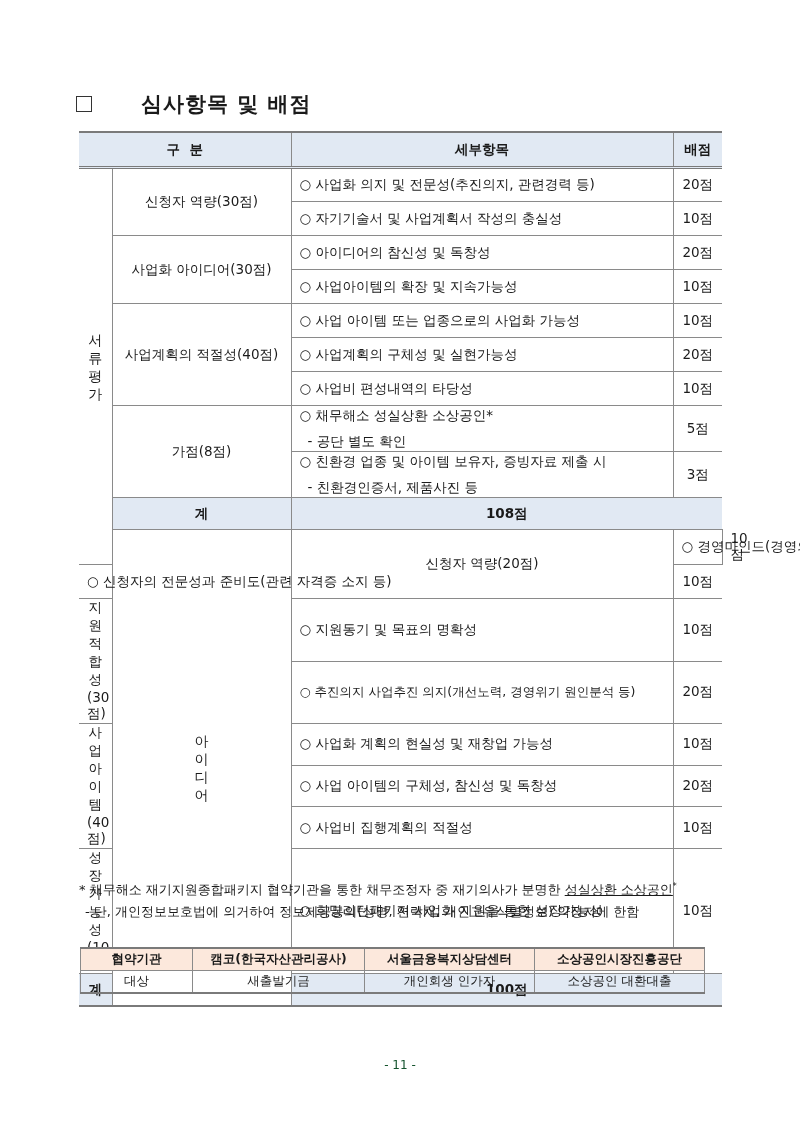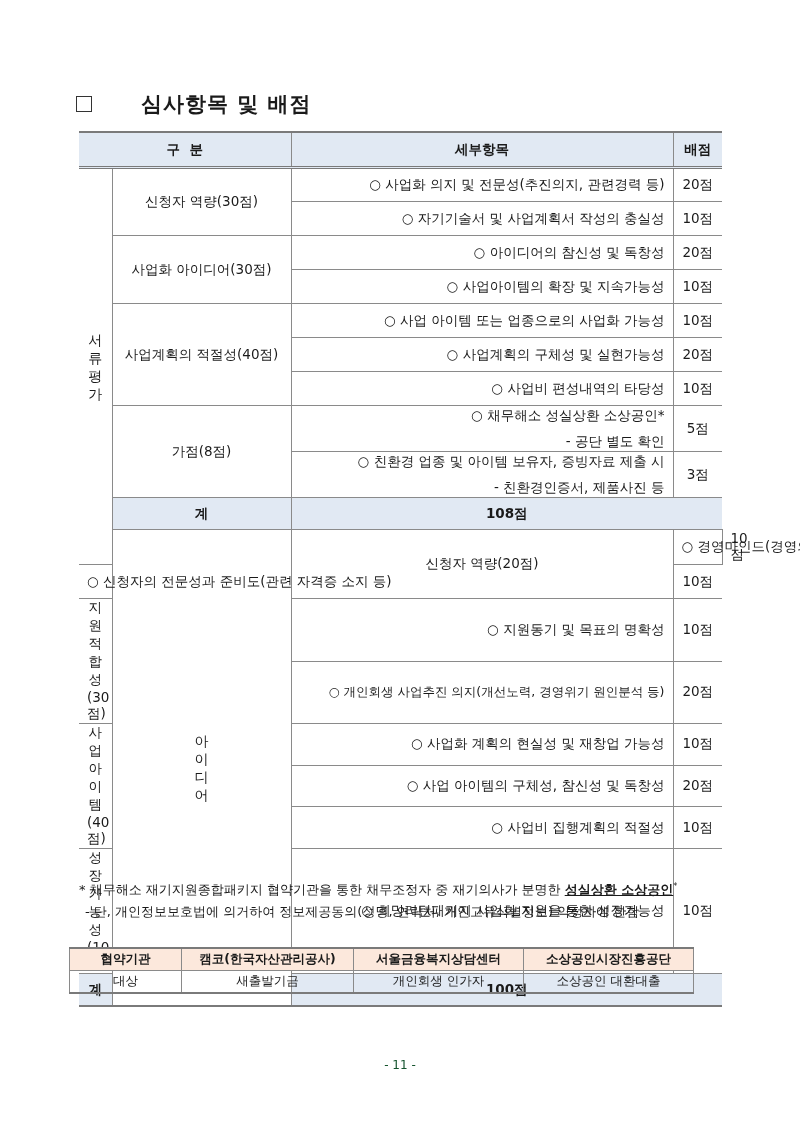--- a/index.html
+++ b/index.html
@@ -26,34 +26,34 @@
     }
     table.main tr.head th {
       background: #e1e9f3; height: 33px; font-weight: bold; text-align: center;
       border-top: 2px solid #7a7a7a; border-bottom: 3px double #7a7a7a;
       font-size: 13.5px;
     }
     table.main tr > *:first-child { border-left: none; }
     table.main tr > *:last-child { border-right: none; }
     .sec { text-align: center; width: 20px; padding: 0 !important; line-height: 18px; }
     .cat { text-align: center; }
-    .item { text-align: right; white-space: nowrap; }
+    .item { text-align: left; white-space: nowrap; }
     .item .sub { display: block; padding-left: 8px; margin-top: 8px; }
     .score { text-align: center; }
     tr.sum td { background: #e1e9f3; font-weight: bold; text-align: center; height: 31px; }
     tr.sum.last td { border-bottom: 2px solid #7a7a7a; }
     .r34 { height: 34px; }
     .r46 { height: 46px; }
     .notes {
       position: absolute; left: 79px; top: 876px; font-size: 13px; line-height: 22px;
     }
-    .notes .strong { font-weight: bold; text-decoration: underline; }
+    .notes .strong { font-weight: normal; text-decoration: underline; }
     .notes sup { font-size: 8px; }
     table.partners {
-      position: absolute; left: 69px; top: 947px; width: 624px;
+      position: absolute; left: 80px; top: 947px; width: 624px;
       border-collapse: collapse; font-size: 12.5px; table-layout: fixed;
     }
     table.partners td, table.partners th {
       border: 1px solid #8a8a8a; text-align: center; height: 21px; padding: 0;
     }
     table.partners th { background: #fce8dc; font-weight: bold; border-top: 2px solid #7a7a7a; }
     table.partners tr:last-child td { border-bottom: 2px solid #7a7a7a; }
     .page-num {
       position: absolute; left: 0; width: 800px; top: 1058px; text-align: center;
       font-size: 12px; color: #14532d;
@@ -140,21 +140,21 @@
   <tr class="r34">
     <td class="item"><span>○</span> <span>신청자의 전문성과 준비도(관련 자격증 소지 등)</span></td>
     <td class="score">10점</td>
   </tr>
   <tr class="r34">
     <td class="cat" rowspan="2">지원 적합성(30점)</td>
     <td class="item"><span>○</span> <span>지원동기 및 목표의 명확성</span></td>
     <td class="score">10점</td>
   </tr>
   <tr class="r34">
-    <td class="item" style="font-size:12.5px"><span>○</span> <span>개인회생 사업추진 의지(개선노력, 경영위기 원인분석 등)</span></td>
+    <td class="item" style="font-size:12.5px"><span>○</span> <span>추진의지 사업추진 의지(개선노력, 경영위기 원인분석 등)</span></td>
     <td class="score">20점</td>
   </tr>
   <tr class="r34">
     <td class="cat" rowspan="3">사업 아이템(40점)</td>
     <td class="item"><span>○</span> <span>사업화 계획의 현실성 및 재창업 가능성</span></td>
     <td class="score">10점</td>
   </tr>
   <tr class="r34">
     <td class="item"><span>○</span> <span>사업 아이템의 구체성, 참신성 및 독창성</span></td>
     <td class="score">20점</td>

